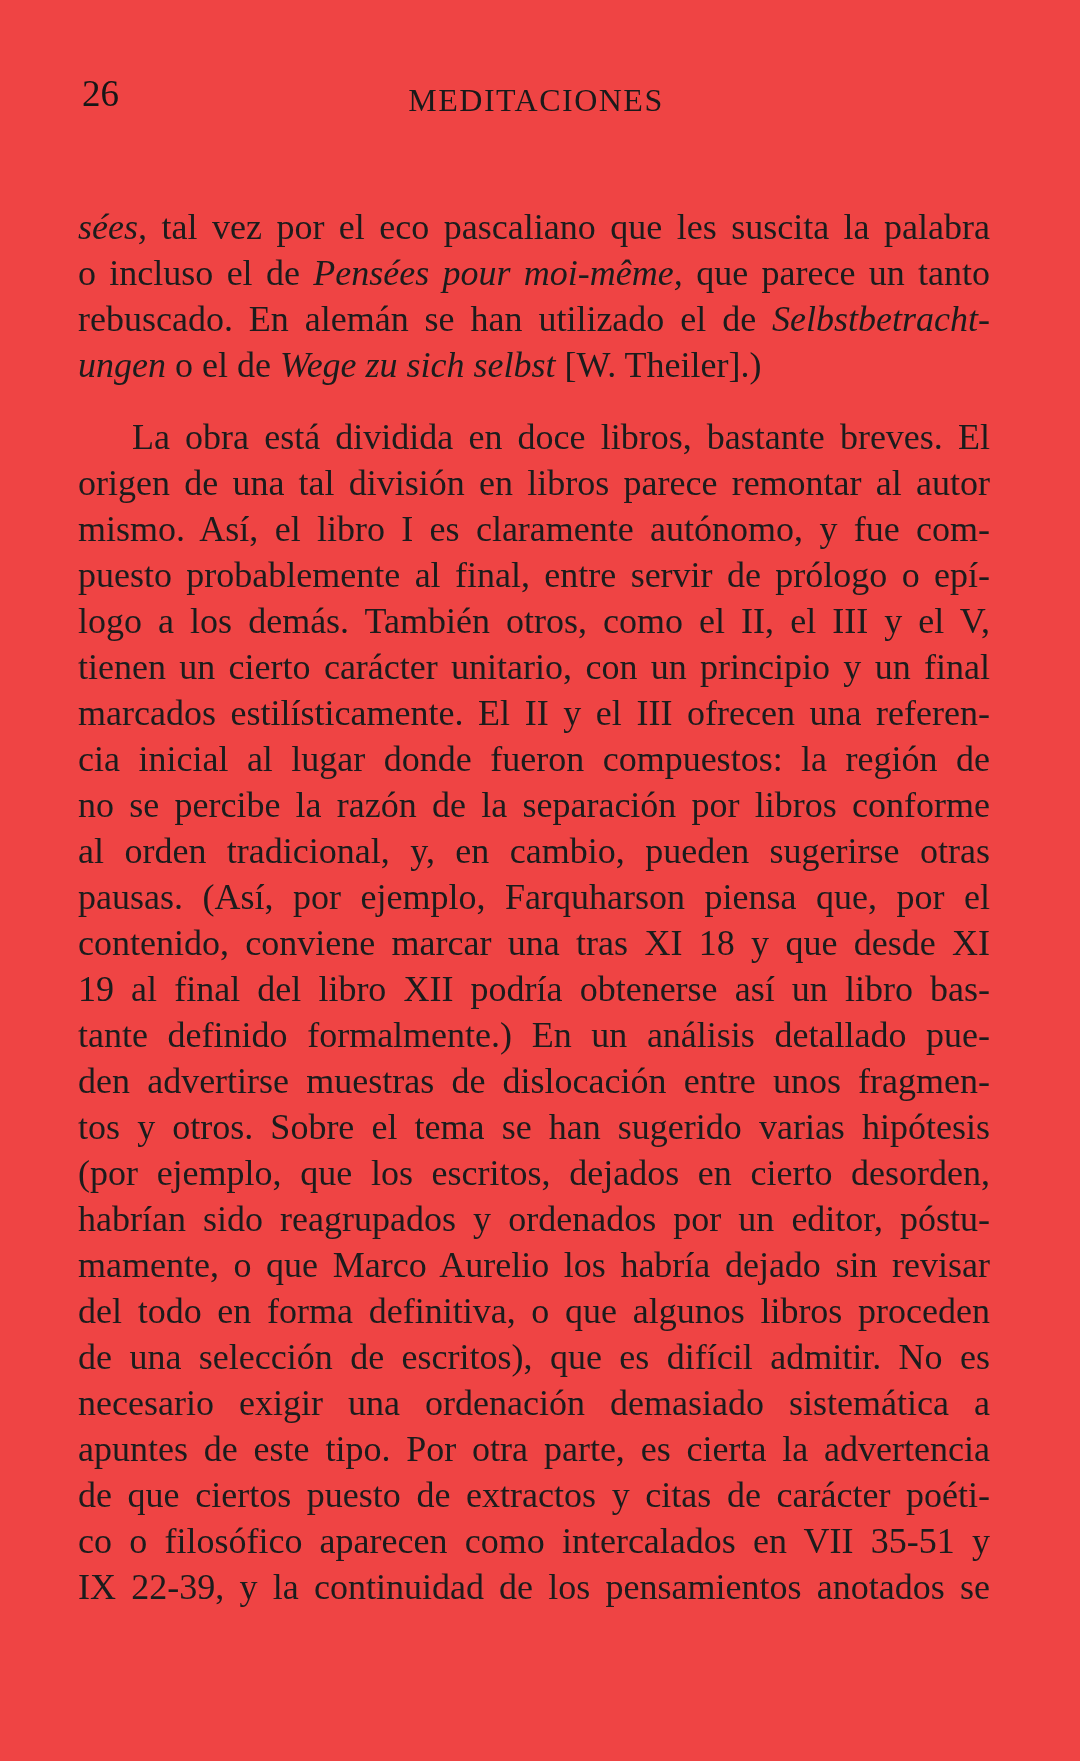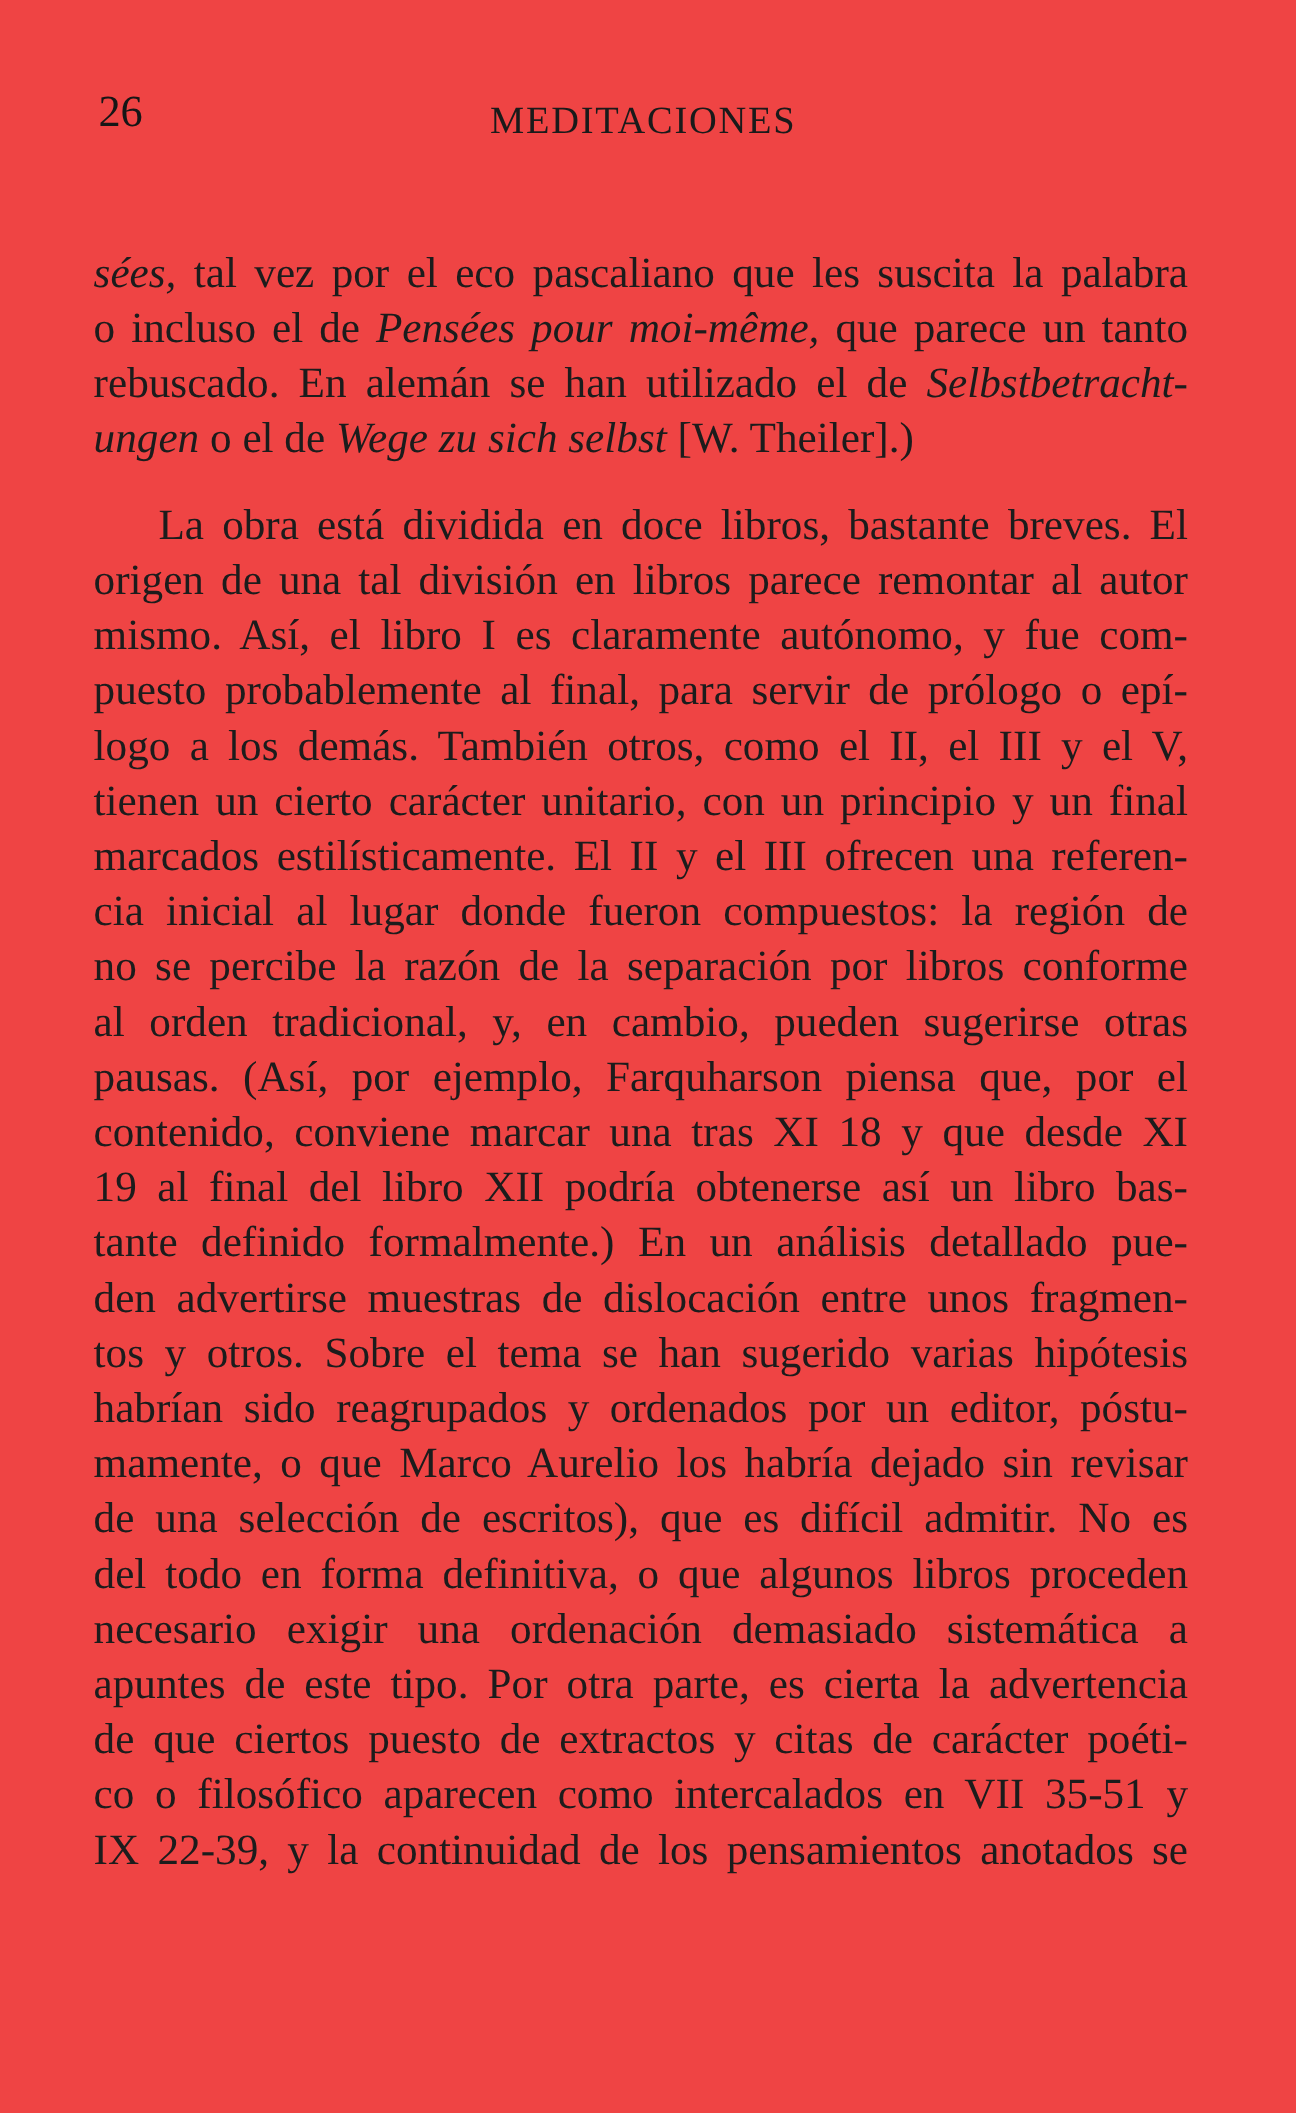--- a/index.html
+++ b/index.html
@@ -60,37 +60,38 @@
       <div class="para">
         <div class="line"><em>sées,</em><span> tal vez por el eco pascaliano que les suscita la palabra</span></div>
         <div class="line"><span>o incluso el de </span><em>Pensées pour moi-même,</em><span> que parece un tanto</span></div>
         <div class="line"><span>rebuscado. En alemán se han utilizado el de </span><em>Selbstbetracht-</em></div>
         <div class="line nofill"><em>ungen</em><span> o el de </span><em>Wege zu sich selbst</em><span> [W. Theiler].)</span></div>
       </div>
       <div class="para">
         <div class="line indent"><span>La obra está dividida en doce libros, bastante breves. El</span></div>
         <div class="line"><span>origen de una tal división en libros parece remontar al autor</span></div>
         <div class="line"><span>mismo. Así, el libro I es claramente autónomo, y fue com-</span></div>
-        <div class="line"><span>puesto probablemente al final, para servir de prólogo o epí-</span></div>
+        <div class="line"><span>puesto probablemente al final, entre servir de prólogo o epí-</span></div>
         <div class="line"><span>logo a los demás. También otros, como el II, el III y el V,</span></div>
         <div class="line"><span>tienen un cierto carácter unitario, con un principio y un final</span></div>
         <div class="line"><span>marcados estilísticamente. El II y el III ofrecen una referen-</span></div>
         <div class="line"><span>cia inicial al lugar donde fueron compuestos: la región de</span></div>
         <div class="line"><span>no se percibe la razón de la separación por libros conforme</span></div>
         <div class="line"><span>al orden tradicional, y, en cambio, pueden sugerirse otras</span></div>
         <div class="line"><span>pausas. (Así, por ejemplo, Farquharson piensa que, por el</span></div>
         <div class="line"><span>contenido, conviene marcar una tras XI 18 y que desde XI</span></div>
         <div class="line"><span>19 al final del libro XII podría obtenerse así un libro bas-</span></div>
         <div class="line"><span>tante definido formalmente.) En un análisis detallado pue-</span></div>
         <div class="line"><span>den advertirse muestras de dislocación entre unos fragmen-</span></div>
         <div class="line"><span>tos y otros. Sobre el tema se han sugerido varias hipótesis</span></div>
+        <div class="line"><span>(por ejemplo, que los escritos, dejados en cierto desorden,</span></div>
         <div class="line"><span>habrían sido reagrupados y ordenados por un editor, póstu-</span></div>
         <div class="line"><span>mamente, o que Marco Aurelio los habría dejado sin revisar</span></div>
+        <div class="line"><span>del todo en forma definitiva, o que algunos libros proceden</span></div>
         <div class="line"><span>de una selección de escritos), que es difícil admitir. No es</span></div>
-        <div class="line"><span>del todo en forma definitiva, o que algunos libros proceden</span></div>
         <div class="line"><span>necesario exigir una ordenación demasiado sistemática a</span></div>
         <div class="line"><span>apuntes de este tipo. Por otra parte, es cierta la advertencia</span></div>
         <div class="line"><span>de que ciertos puesto de extractos y citas de carácter poéti-</span></div>
         <div class="line"><span>co o filosófico aparecen como intercalados en VII 35-51 y</span></div>
         <div class="line"><span>IX 22-39, y la continuidad de los pensamientos anotados se</span></div>
       </div>
     </div>
 </div>
 
 </body></html>

